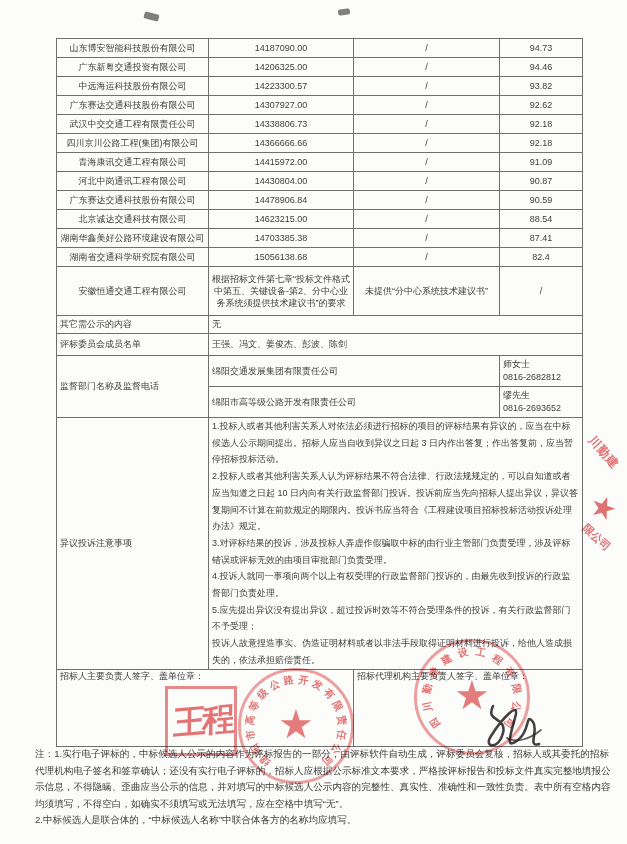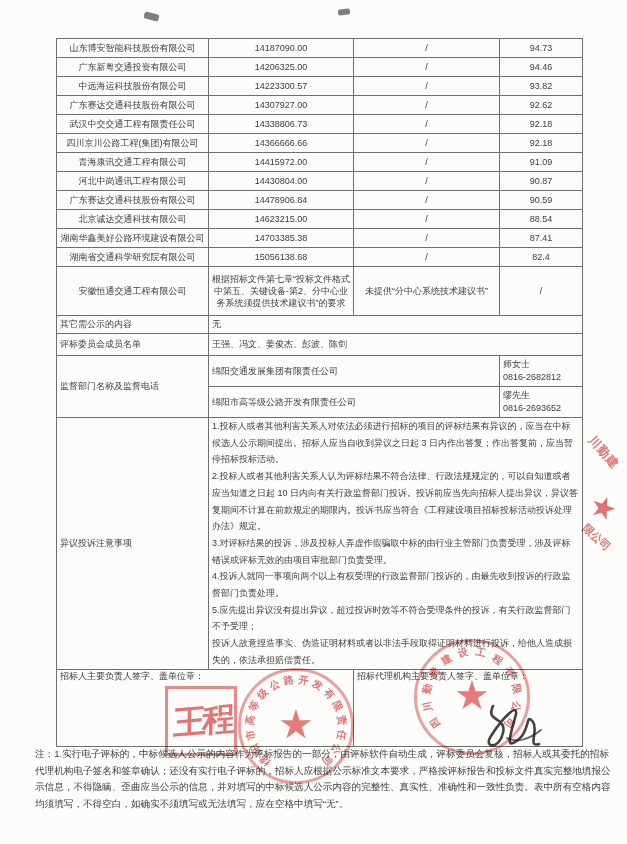--- a/index.html
+++ b/index.html
@@ -200,20 +200,21 @@
 
     <tr class="sig">
       <td class="sigcell" colspan="2">招标人主要负责人签字、盖单位章：</td>
       <td class="sigcell" colspan="2">招标代理机构主要负责人签字、盖单位章：</td>
     </tr>
   </tbody>
     </table>
 
   <div class="notes">
     <p>注：1.实行电子评标的，中标候选人公示的内容作为评标报告的一部分，由评标软件自动生成，评标委员会复核，招标人或其委托的招标代理机构电子签名和签章确认；还没有实行电子评标的，招标人应根据公示标准文本要求，严格按评标报告和投标文件真实完整地填报公示信息，不得隐瞒、歪曲应当公示的信息，并对填写的中标候选人公示内容的完整性、真实性、准确性和一致性负责。表中所有空格内容均须填写，不得空白，如确实不须填写或无法填写，应在空格中填写“无”。</p>
+    <p>2.中标候选人是联合体的，“中标候选人名称”中联合体各方的名称均应填写。</p>
   </div>
 
   <div class="stamp sq-seal">
     <div class="chars">王程</div>
   </div>
 
   <div class="stamp round-seal seal-a">
     <div class="ring"></div>
     <div class="arc">
         <span style="position: absolute; left: 50%; top: 50%; transform: translate(-50%, -50%) rotate(-138deg) translateY(-46px);">绵</span>

